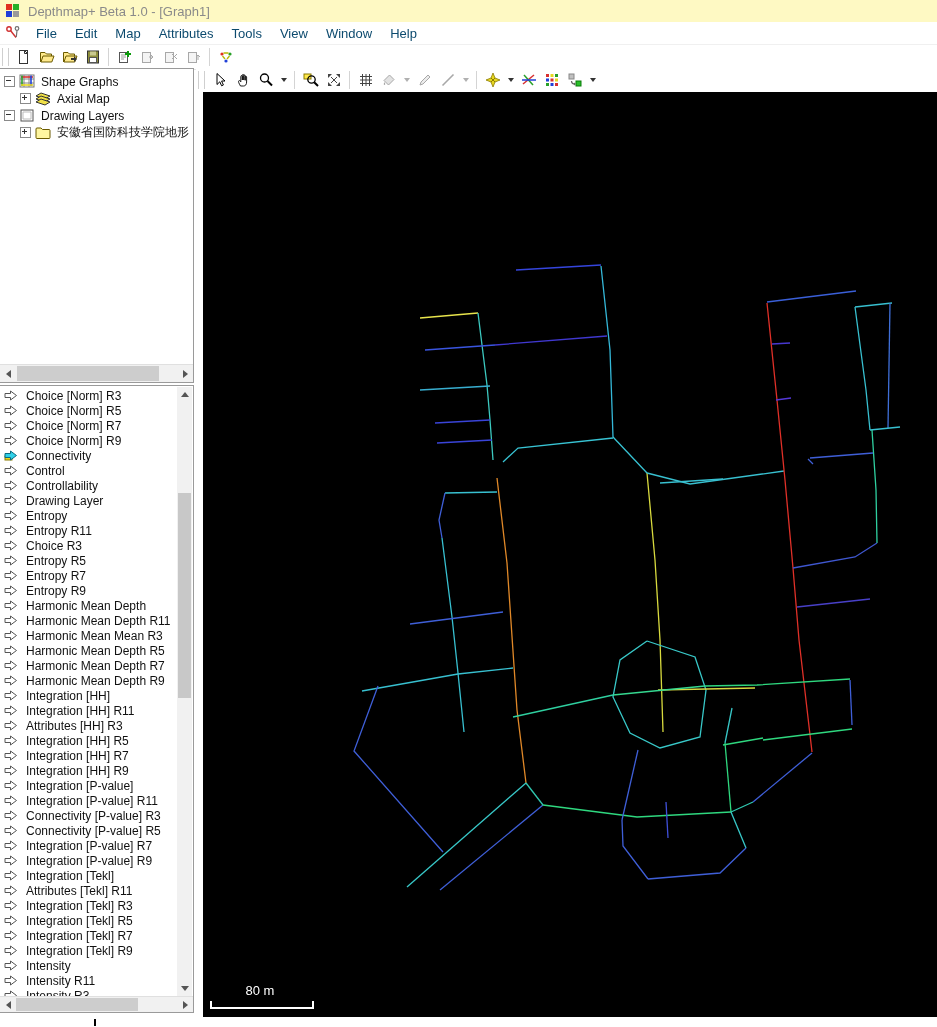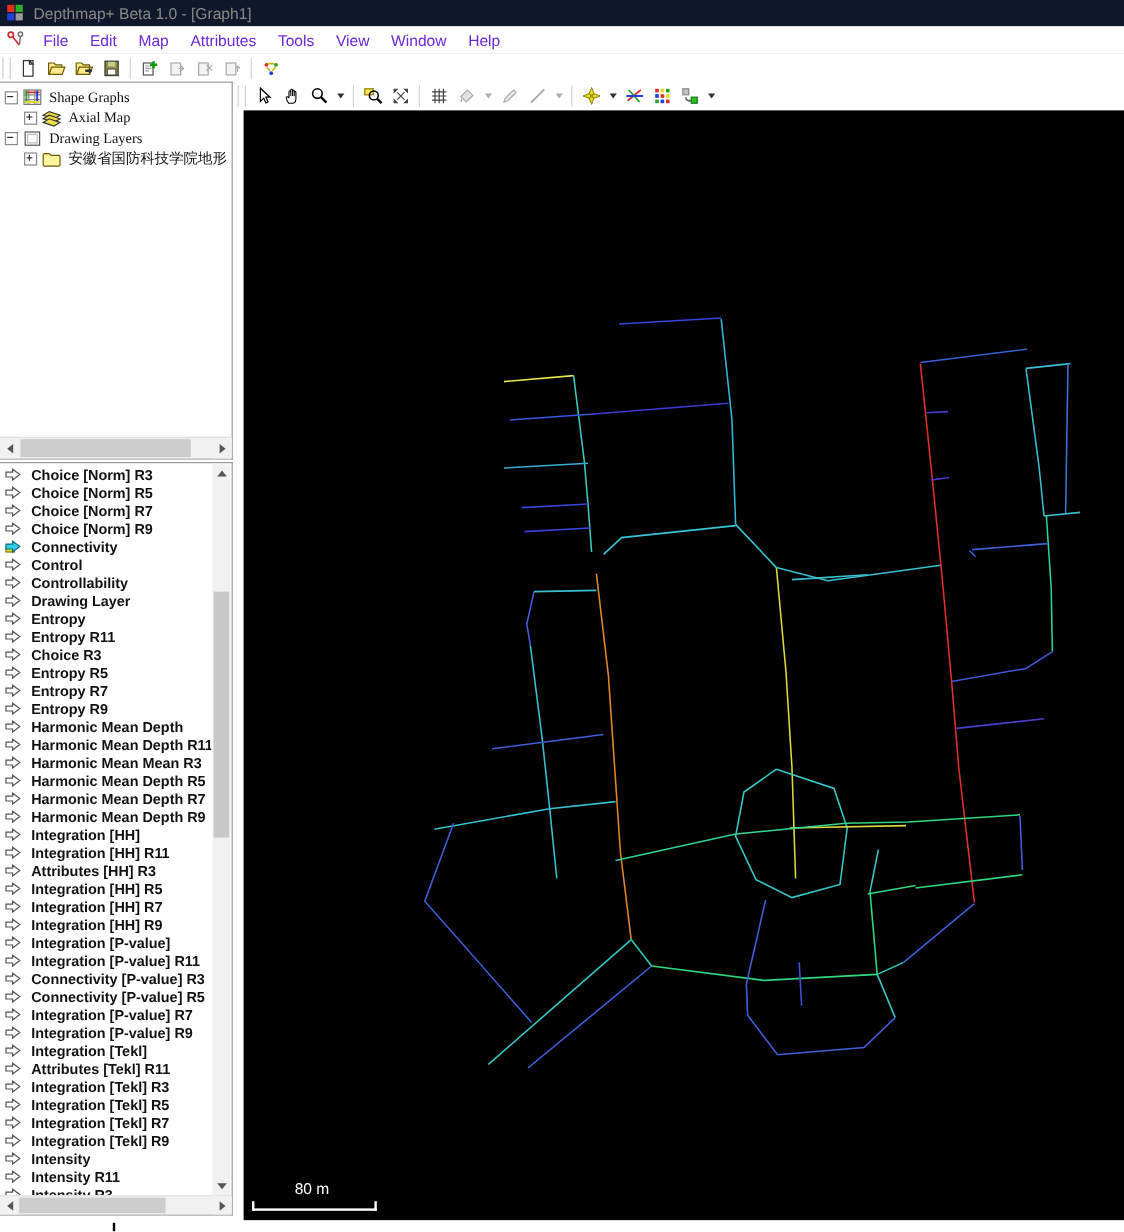--- a/index.html
+++ b/index.html
@@ -1,54 +1,54 @@
 <!DOCTYPE html>
 <html><head>
 <meta charset="utf-8">
 <style>
   html,body{margin:0;padding:0;}
   body{width:937px;height:1027px;position:relative;overflow:hidden;background:#ffffff;
        font-family:"Liberation Sans","DejaVu Sans",sans-serif;font-size:12px;color:#222;}
   
-  .titlebar{position:absolute;left:0;top:0;width:937px;height:22px;background:#0f172a;}
+  .titlebar{position:absolute;left:0;top:0;width:937px;height:22px;background:#fef9c3;}
   .titlebar .logo{position:absolute;left:5px;top:3px;width:16px;height:16px;}
   .titlebar .title{position:absolute;left:28px;top:4px;font-size:13px;color:#8a8a8a;}
   .menubar{position:absolute;left:0;top:22px;width:937px;height:22px;background:#fff;display:flex;align-items:center;}
   .menubar .appicon{width:16px;height:16px;margin:0 6px 0 5px;}
-  .menu-item{padding:3px 9px;font-size:13px;color:#6d28d9;cursor:default;}
+  .menu-item{padding:3px 9px;font-size:13px;color:#0c4a6e;cursor:default;}
   .toolbar{position:absolute;background:#fff;display:flex;align-items:center;height:24px;}
   .toolbar1{left:0;top:44px;width:937px;border-top:1px solid #f0f0f0;border-bottom:1px solid #e4e4e4;}
   .toolbar2{left:196px;top:68px;width:741px;}
   .tb-grip{width:5px;height:18px;margin:0 3px 0 2px;border-left:1px solid #cfcfcf;border-right:1px solid #cfcfcf;}
   .tb-btn{width:23px;height:22px;display:flex;align-items:center;justify-content:center;}
   .tb-sep{width:1px;height:18px;background:#d4d4d4;margin:0 4px;}
   .tb-dd{width:13px;height:22px;display:flex;align-items:center;justify-content:center;}
   .tri-down{width:0;height:0;border-left:3.5px solid transparent;border-right:3.5px solid transparent;border-top:4px solid #333;}
   .dim .tri-down{border-top-color:#b0b0b0;}
   
   .treepanel{position:absolute;left:0;top:68px;width:194px;height:315px;background:#fff;
              border:1px solid #9a9a9a;border-left:none;box-sizing:border-box;}
-  .tree-rows{position:absolute;left:2px;top:4px;right:2px;bottom:19px;overflow:hidden;font-family:Liberation Serif, serif;}
+  .tree-rows{position:absolute;left:2px;top:4px;right:2px;bottom:19px;overflow:hidden;}
   .tree-row{height:17px;display:flex;align-items:center;white-space:nowrap;}
   .tree-toggle{width:9px;height:9px;border:1px solid #8a8a8a;background:#fff;position:relative;flex:none;margin-right:4px;}
   .tree-toggle i{position:absolute;left:1px;top:3px;width:5px;height:1px;background:#333;}
   .tree-toggle.plus i.v{left:3px;top:1px;width:1px;height:5px;}
   .tree-icon{width:18px;height:15px;flex:none;margin-right:4px;}
   .tree-label{font-size:12px;color:#111;}
   
   .hscroll{position:absolute;left:0;bottom:0;height:17px;background:#f1f1f1;border-top:1px solid #e0e0e0;}
   .hscroll .arrow{position:absolute;top:0;width:16px;height:17px;display:flex;align-items:center;justify-content:center;background:#f1f1f1;}
   .hscroll .thumb{position:absolute;top:1px;height:15px;background:#cdcdcd;}
   .tri-left{width:0;height:0;border-top:4px solid transparent;border-bottom:4px solid transparent;border-right:5px solid #555;}
   .tri-right{width:0;height:0;border-top:4px solid transparent;border-bottom:4px solid transparent;border-left:5px solid #555;}
   .tri-up{width:0;height:0;border-left:4px solid transparent;border-right:4px solid transparent;border-bottom:5px solid #555;}
   .tri-dn{width:0;height:0;border-left:4px solid transparent;border-right:4px solid transparent;border-top:5px solid #555;}
   .listpanel{position:absolute;left:0;top:385px;width:194px;height:628px;background:#fff;
              border:1px solid #9a9a9a;border-left:none;box-sizing:border-box;}
-  .list-rows{position:absolute;left:2px;top:2px;width:174px;bottom:16px;overflow:hidden;font-weight:bold;}
+  .list-rows{position:absolute;left:2px;top:2px;width:174px;bottom:16px;overflow:hidden;}
   .list-row{height:15px;display:flex;align-items:center;white-space:nowrap;}
   .list-row svg{flex:none;margin:0 4px 0 1px;}
   .list-label{font-size:12px;color:#111;}
   .vscroll{position:absolute;right:1px;top:1px;width:15px;bottom:16px;background:#f1f1f1;}
   .vscroll .arrow{position:absolute;left:0;width:15px;height:15px;display:flex;align-items:center;justify-content:center;}
   .vscroll .thumb{position:absolute;left:1px;width:13px;background:#c8c8c8;}
   
   .canvas{position:absolute;left:203px;top:92px;width:734px;height:925px;background:#000;}
   .canvas svg{position:absolute;left:0;top:0;}
   .scalebar{position:absolute;left:7px;top:893px;width:100px;color:#fff;font-size:13px;}

